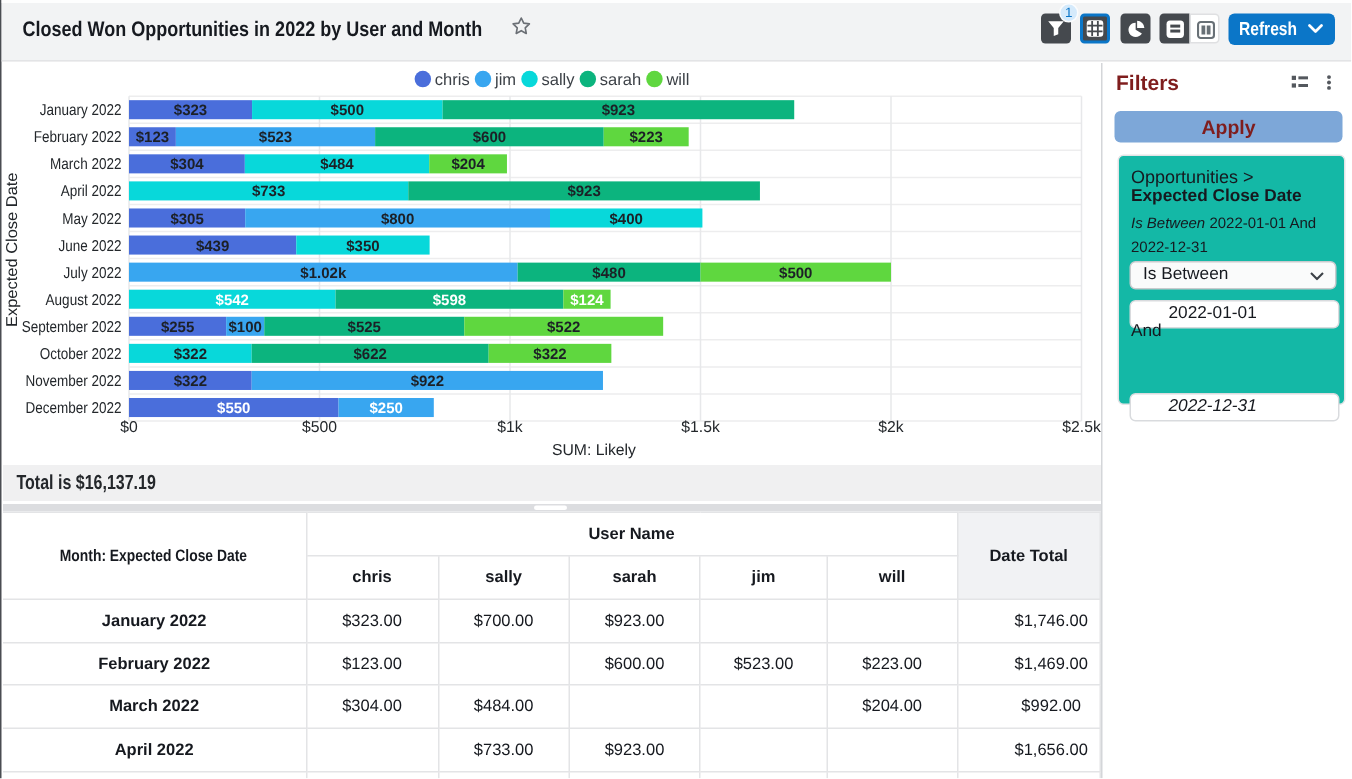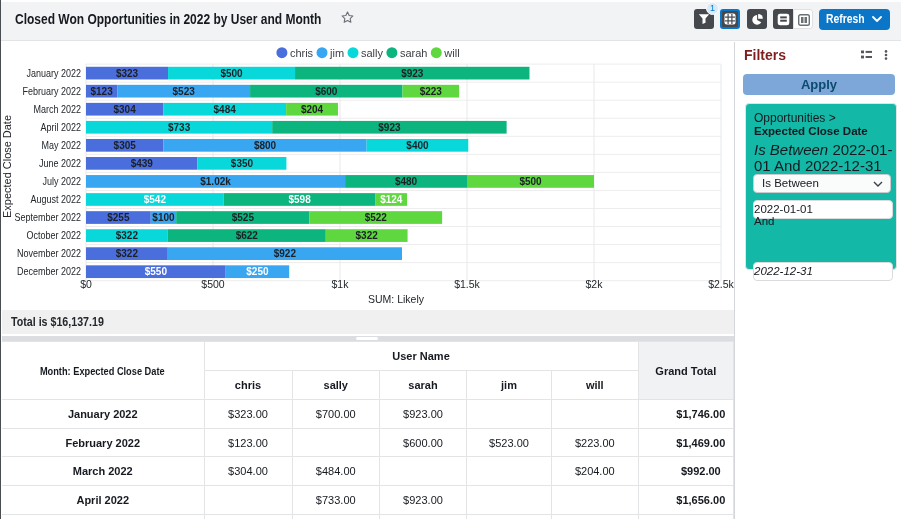--- a/index.html
+++ b/index.html
@@ -26,32 +26,32 @@
 #dragstrip { position:absolute; left:0; top:294px; width:732px; height:5px; background:#dcdde0; }
 #pill { position:absolute; left:354px; top:1px; width:22px; height:3px; background:#fff; border-radius:2px; }
 #tablewrap { position:absolute; left:0; top:299px; width:732px; height:178px; overflow:hidden; }
 table { border-collapse:collapse; width:731px; table-layout:fixed; font-size:11px; color:#16191f; }
 .sqh { display:inline-block; transform:scaleX(0.84); transform-origin:50% 50%; white-space:nowrap; }
 td, th { border:1px solid #e3e4e6; text-align:center; padding:0; height:28.7px; }
 tr > td:first-child, tr > th:first-child { border-left:none; }
 th { font-weight:bold; }
 thead th { height:29px; }
 td.m { font-weight:bold; }
-td.g { font-weight:bold;padding-left:30px; }
+td.g { font-weight:normal;padding-left:30px; }
 th.gt { background:#f1f2f4; }
 #rightcol { position:absolute; left:733px; top:42px; width:168px; height:477px; background:#fff; border-left:1px solid #d4d6d9; }
 #filters-h { position:absolute; left:9px; top:5px; font-size:14px; font-weight:bold; color:#7f1d1d; }
-#apply { position:absolute; left:8px; top:32px; width:152px; height:21px; background:#7da7d8; border-radius:4px; color:#0c4a6e; font-weight:bold; font-size:13px; text-align:center; line-height:21px; }
+#apply { position:absolute; left:8px; top:32px; width:152px; height:21px; background:#7da7d8; border-radius:4px; color:#7f1d1d; font-weight:bold; font-size:13px; text-align:center; line-height:21px; }
 #fcard { position:absolute; left:10px; top:61px; width:152px; height:167px; border:1px solid #e3e4e6; border-radius:4px; background:#14b8a6; font-size:12px; color:#16191f; }
 #fcard .l1 { position:absolute; left:8px; top:7px; }
 #fcard .l2 { position:absolute; left:8px; top:21px; font-weight:bold; font-size:11.5px; }
-#fcard .l3 { position:absolute; left:8px; top:38px; width:146px; line-height:15.5px; font-size:15px; }
+#fcard .l3 { position:absolute; left:8px; top:38px; width:146px; line-height:15.5px; font-size:10px; }
 #fsel { position:absolute; left:7px; top:70px; width:138px; height:19px; border:1px solid #c9cbce; border-radius:4px; background:#fafbfb; line-height:17px; padding-left:8px; font-size:11.5px; }
 #fsel svg { position:absolute; right:7px; top:6px; }
-.finput { position:absolute; left:7px; width:140px; height:19px; border:1px solid #d9dbde; border-radius:4px; background:#fff; line-height:17px; padding-left:0; font-size:11.5px; }
+.finput { position:absolute; left:7px; width:140px; height:19px; border:1px solid #d9dbde; border-radius:4px; background:#fff; line-height:17px; padding-left:25px; font-size:11.5px; }
 #fin1 { top:96px; }
 #fand { position:absolute; left:8px; top:111px; font-size:11.5px; }
 #fin2 { top:158px;font-style:italic; }
 .ico { position:absolute; }
 </style>
 </head>
 <body>
 <div id="app">
   <div id="topstrip" style="position:absolute;left:0;top:0;width:901px;height:2px;background:#fefefe;z-index:10;"></div>
   <div id="topbar">
@@ -232,21 +232,21 @@
             <col style="width:87.5px">
             <col style="width:87px">
             <col style="width:85px">
             <col style="width:86.5px">
             <col style="width:95.5px">
           </colgroup>
         <thead>
           <tr>
               <th rowspan="2" style="width:202px"><span class="sqh">Month: Expected Close Date</span></th>
               <th colspan="5">User Name</th>
-              <th rowspan="2" class="gt">Grand Total</th>
+              <th rowspan="2" class="gt">Date Total</th>
             </tr>
           <tr>
               <th>chris</th>
               <th>sally</th>
               <th>sarah</th>
               <th>jim</th>
               <th>will</th>
             </tr>
         </thead>
         <tbody>

